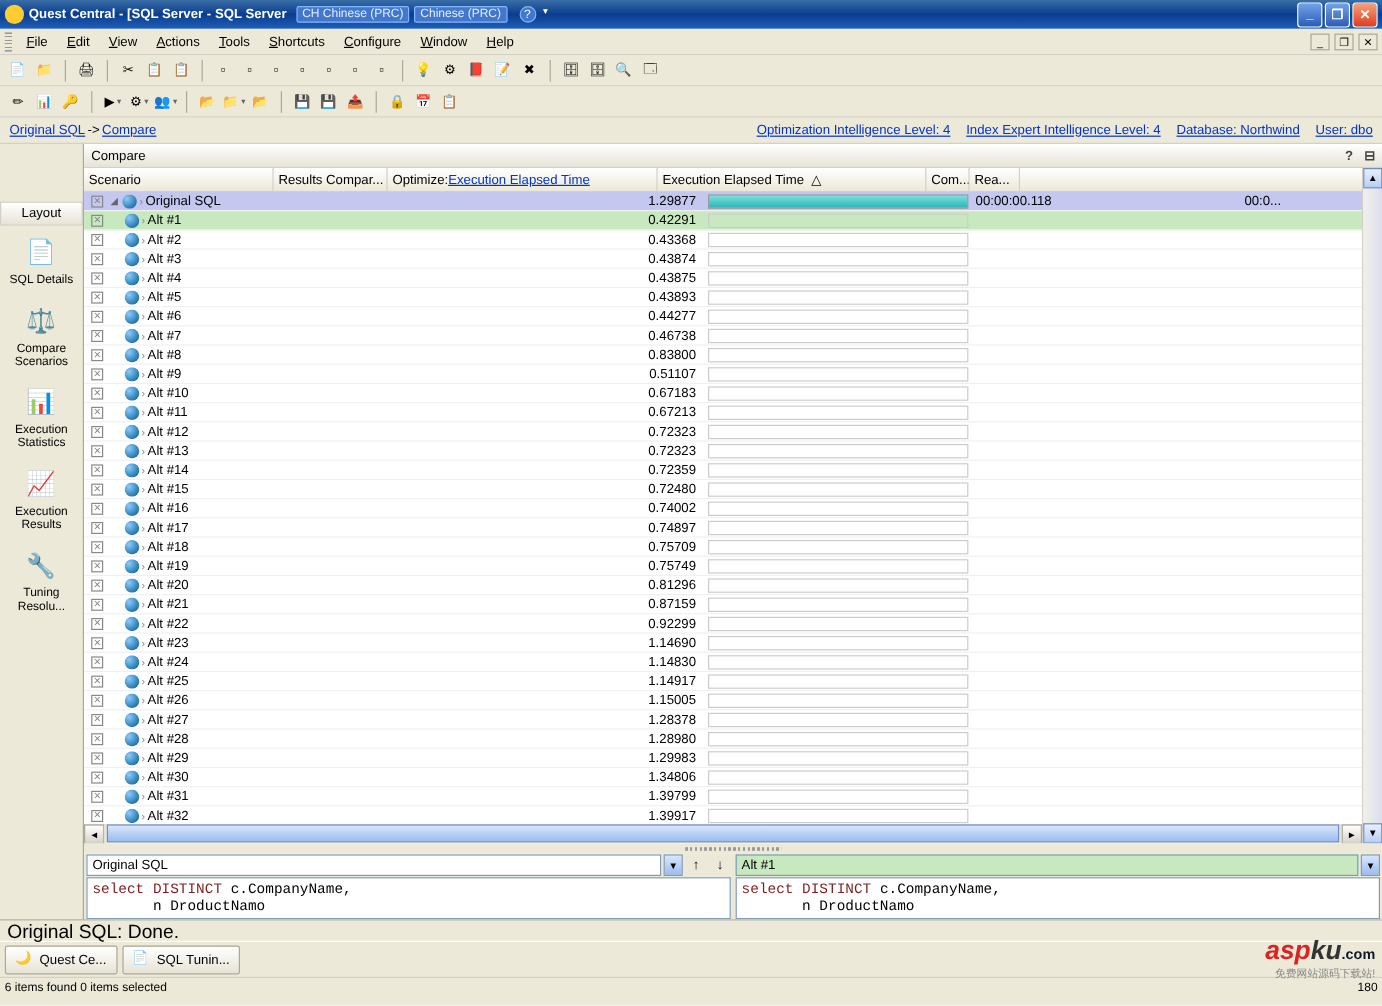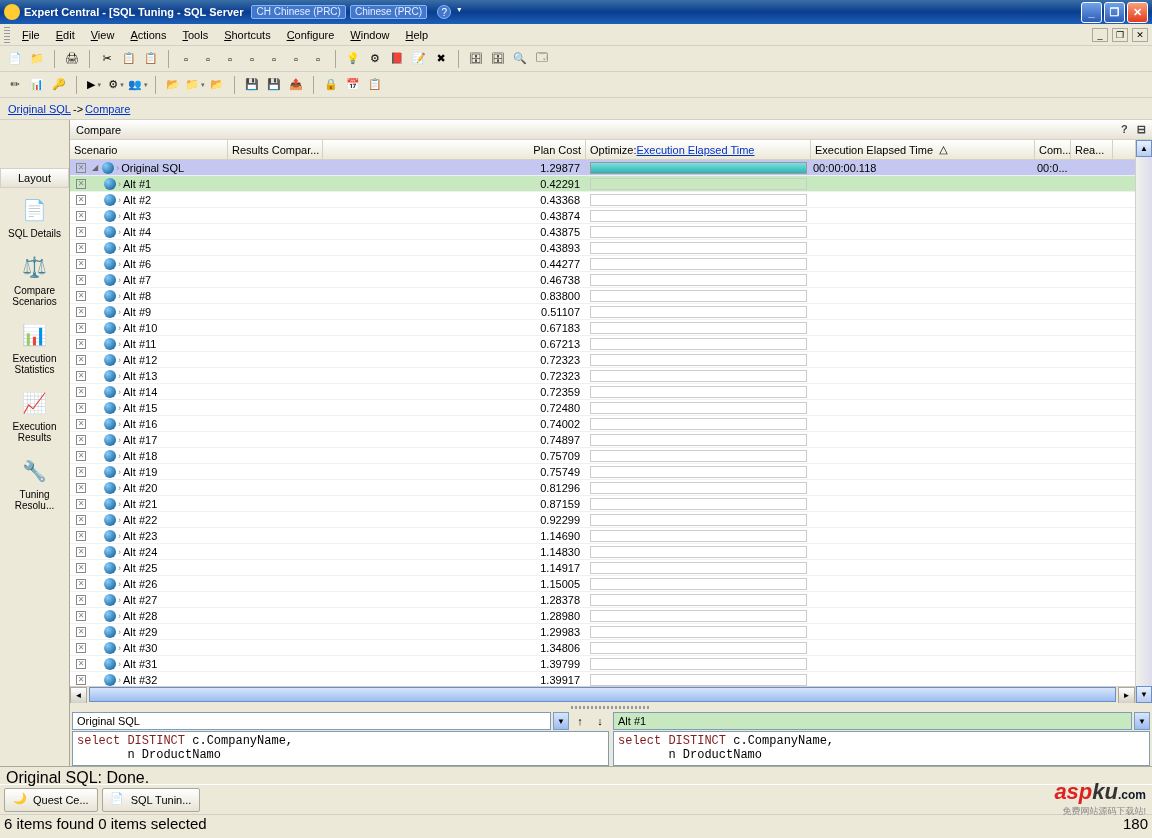--- a/index.html
+++ b/index.html
@@ -77,37 +77,37 @@
 .pane-header .dd { flex: 1; height: 18px; border: 1px solid #7f9db9; background: white; padding: 0 4px; display: flex; align-items: center; }
 .pane-header .dd.green { background: #c8e8c0; }
 .pane-header .dd-btn { width: 16px; height: 18px; background: linear-gradient(to bottom, #d8e6fc, #9cbcf0); border: 1px solid #7f9db9; display: flex; align-items: center; justify-content: center; font-size: 8px; }
 .arrow-btn { width: 18px; height: 18px; display: flex; align-items: center; justify-content: center; }
 .pane-body { flex: 1; border: 1px solid #7f9db9; background: white; font-family: 'Courier New', monospace; font-size: 12px; padding: 2px 4px; overflow: hidden; white-space: pre; }
 .pane-body .kw { color: #7f1d1d; }
 .bottom-status { height: 18px; background: #ece9d8; border-top: 1px solid #aca899; padding: 2px 6px; font-size: 16px; }
 .taskbar { height: 30px; background: #ece9d8; border-top: 1px solid #fff; display: flex; align-items: center; padding: 2px 4px; gap: 4px; }
 .task-btn { height: 24px; border: 1px solid #aca899; background: linear-gradient(to bottom, #fff, #e7e3d6); padding: 0 8px; display: flex; align-items: center; gap: 4px; font-size: 11px; border-radius: 2px; }
 .task-btn .ticon { width: 16px; height: 16px; }
-.very-bottom { height: 18px; background: #ece9d8; border-top: 1px solid #d4d0c8; display: flex; align-items: center; padding: 0 4px; font-size: 15px; position: relative; }
+.very-bottom { height: 18px; background: #ece9d8; border-top: 1px solid #d4d0c8; display: flex; align-items: center; padding: 0 4px; font-size: 10px; position: relative; }
 .very-bottom .r { position: absolute; right: 4px; }
 .watermark { position: absolute; right: 6px; bottom: 20px; font-family: Arial; font-size: 22px; font-weight: bold; font-style: italic; }
 .watermark .a { color: #d22; }
 .watermark .k { color: #333; }
 .watermark .com { font-size: 12px; color: #0f172a; font-style: normal; }
 .watermark .sub { font-size: 9px; color: #888; display: block; text-align: right; font-style: normal; font-weight: normal; }
 .vscroll { width: 17px; background: linear-gradient(to right, #f0f0ea, #dde); border-left: 1px solid #d4d0c8; display: flex; flex-direction: column; }
 .vscroll-btn { height: 17px; background: linear-gradient(to bottom, #e8f0ff, #b8cef0); border: 1px solid #6b8ec8; display: flex; align-items: center; justify-content: center; font-size: 8px; }
 .th a { color: #0033cc; text-decoration: underline; }
 </style>
 </head>
 <body>
 
 <div class="titlebar">
   <span class="logo"></span>
-  <span class="title">Expert Central - [SQL Tuning -  SQL Server</span>
+  <span class="title">Quest Central - [SQL Server -  SQL Server</span>
   <span class="lang-badges">
     <span class="lang-badge">CH Chinese (PRC)</span>
     <span class="lang-badge">Chinese (PRC)</span>
     <span class="qmark">?</span>
     <span class="dropdown-arrow">▾</span>
   </span>
   <span class="spacer"></span>
   <div class="window-btns">
     <div class="window-btn min">_</div>
     <div class="window-btn max">❐</div>
@@ -182,20 +182,26 @@
   <span class="tb-sep"></span>
   <span class="tb-btn">🔒</span>
   <span class="tb-btn">📅</span>
   <span class="tb-btn">📋</span>
 </div>
 
 <div class="status-line">
   <a href="#">Original SQL</a>
   <span>-&gt;</span>
   <a href="#">Compare</a>
+  <span class="right-links">
+    <a href="#">Optimization Intelligence Level: 4</a>&nbsp;&nbsp;
+    <a href="#">Index Expert Intelligence Level: 4</a>&nbsp;&nbsp;
+    <a href="#">Database: Northwind</a>&nbsp;&nbsp;
+    <a href="#">User: dbo</a>
+  </span>
 </div>
 
 <div class="main-area">
   <div class="sidebar">
     <div class="sidebar-header">Layout</div>
     <div class="sidebar-item">
       <span class="icon">📄</span>
       <span class="label">SQL Details</span>
     </div>
     <div class="sidebar-item">
@@ -220,21 +226,20 @@
     <div class="compare-header">
       <span>Compare</span>
       <span class="q">? &nbsp; ⊟</span>
     </div>
 
     <div style="display:flex; flex:1; overflow:hidden;">
       <div style="flex:1; display:flex; flex-direction:column; overflow:hidden;">
         <div class="table-header">
           <div class="th col-scenario">Scenario</div>
           <div class="th col-results">Results Compar...</div>
-          <div class="th col-plancost">Plan Cost</div>
           <div class="th col-optimize">
               <span>Optimize: </span>
               <a href="#">Execution Elapsed Time</a>
             </div>
           <div class="th col-exectime"><span>Execution Elapsed Time</span>&nbsp;&nbsp;△</div>
           <div class="th col-com">Com...</div>
           <div class="th col-rea">Rea...</div>
         </div>
         <div class="table-body" id="table-body">
             <div class="row original">

